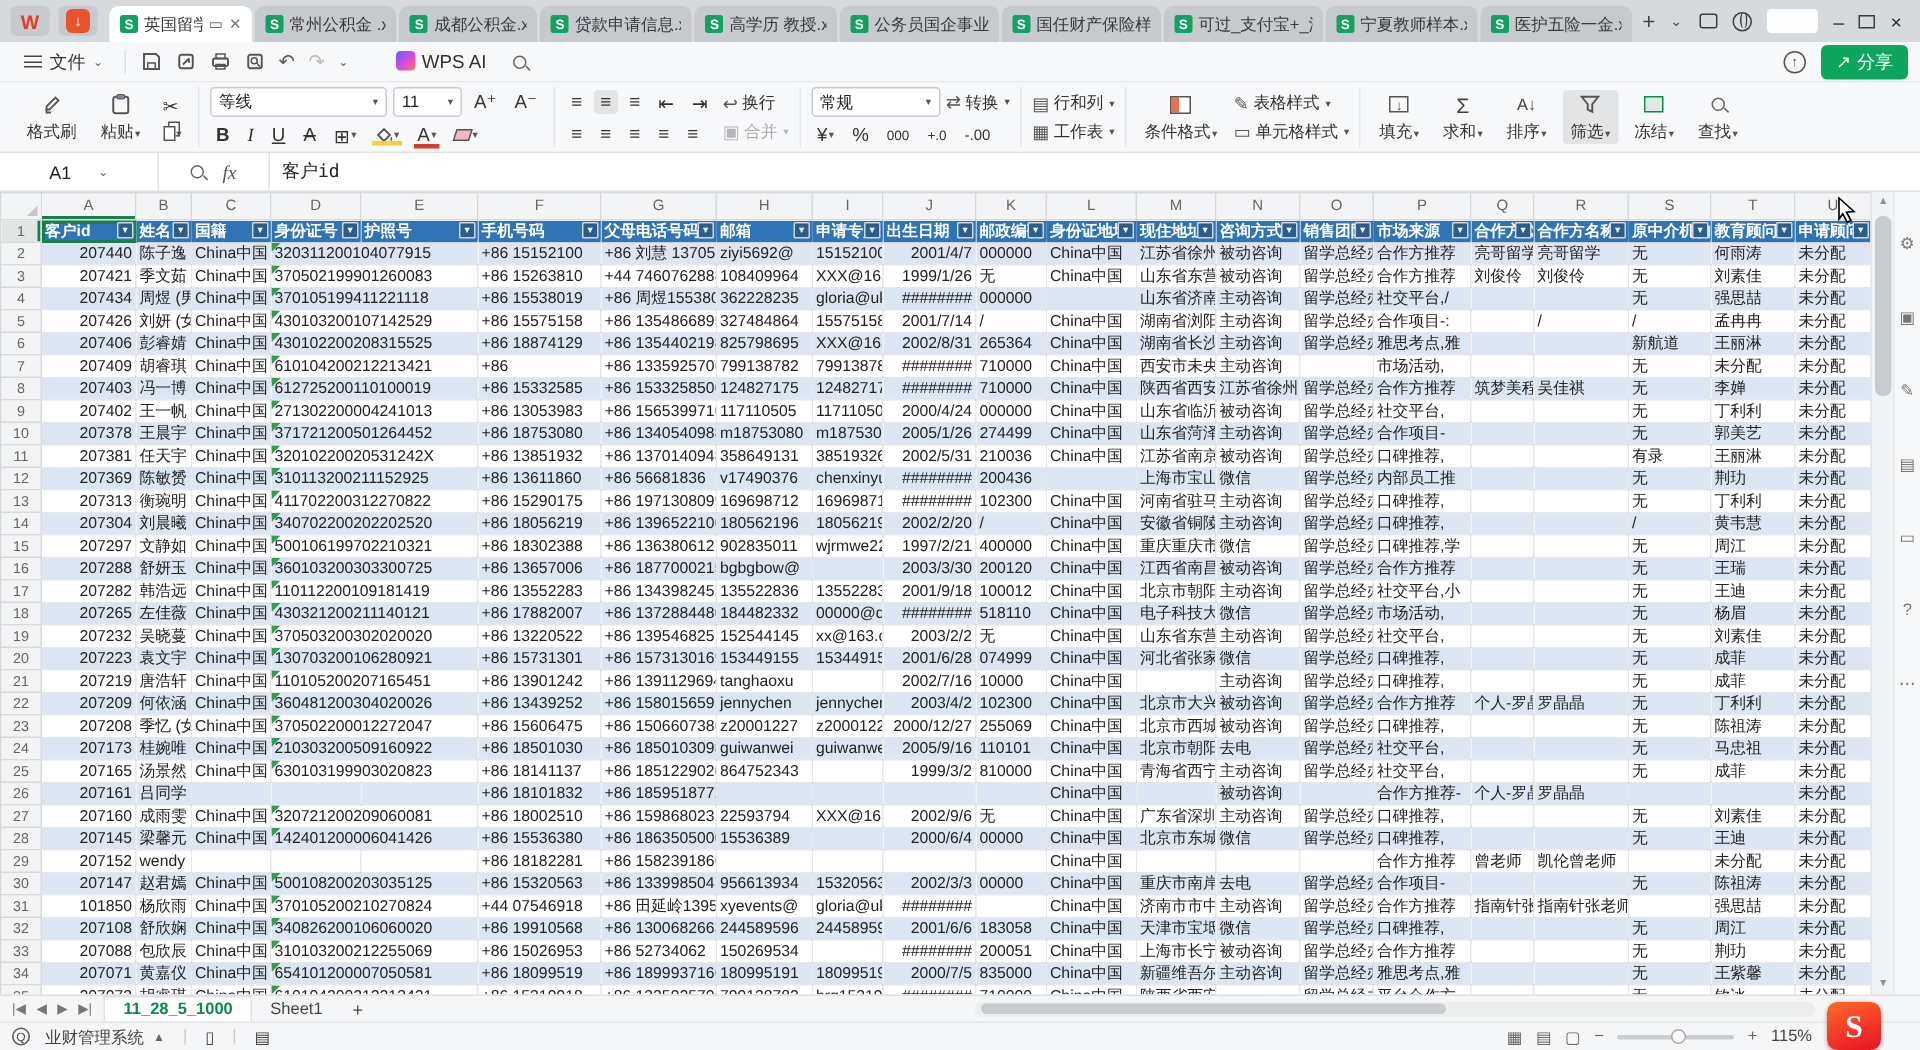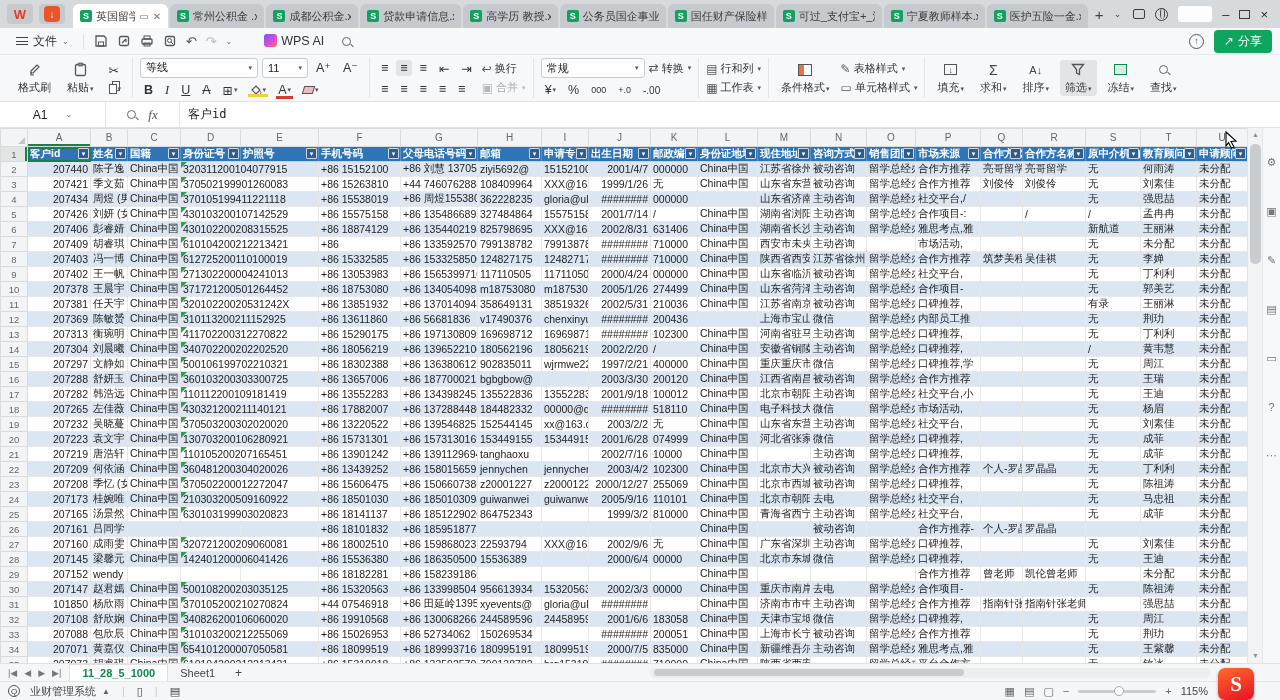--- a/index.html
+++ b/index.html
@@ -328,21 +328,21 @@
             <span class="sico">▣</span>
             <span>合并</span>
             <span class="dchev">▾</span>
           </span>
       </div>
     </div>
 
     <div class="rgroup">
       <div class="stack2">
         <div class="fontrow">
-          <span class="combo" style="width:104px">
+          <span class="combo" style="width:86px">
               <span>常规</span>
               <span class="dchev">▾</span>
             </span>
           <span class="smallbtn">
               <span class="sico">⇄</span>
               <span>转换</span>
               <span class="dchev">▾</span>
             </span>
         </div>
         <div class="fontrow">
@@ -612,21 +612,21 @@
             <td class="gut">6</td>
             <td class="dc al-right">207406</td>
             <td class="dc al-left">彭睿婧 (女</td>
             <td class="dc al-left">China中国</td>
             <td colspan="2" class="dc al-left tri">430102200208315525</td>
             <td class="dc al-left">+86 18874129</td>
             <td class="dc al-left">+86 13544021983</td>
             <td class="dc al-left">825798695</td>
             <td class="dc al-left">XXX@163.</td>
             <td class="dc al-right">2002/8/31</td>
-            <td class="dc al-left">631406</td>
+            <td class="dc al-left">265364</td>
             <td class="dc al-left">China中国</td>
             <td class="dc al-left">湖南省长沙</td>
             <td class="dc al-left">主动咨询</td>
             <td class="dc al-left">留学总经办</td>
             <td class="dc al-left">雅思考点,雅</td>
             <td class="dc al-left"></td>
             <td class="dc al-left"></td>
             <td class="dc al-left">新航道</td>
             <td class="dc al-left">王丽淋</td>
             <td class="dc al-left">未分配</td>

